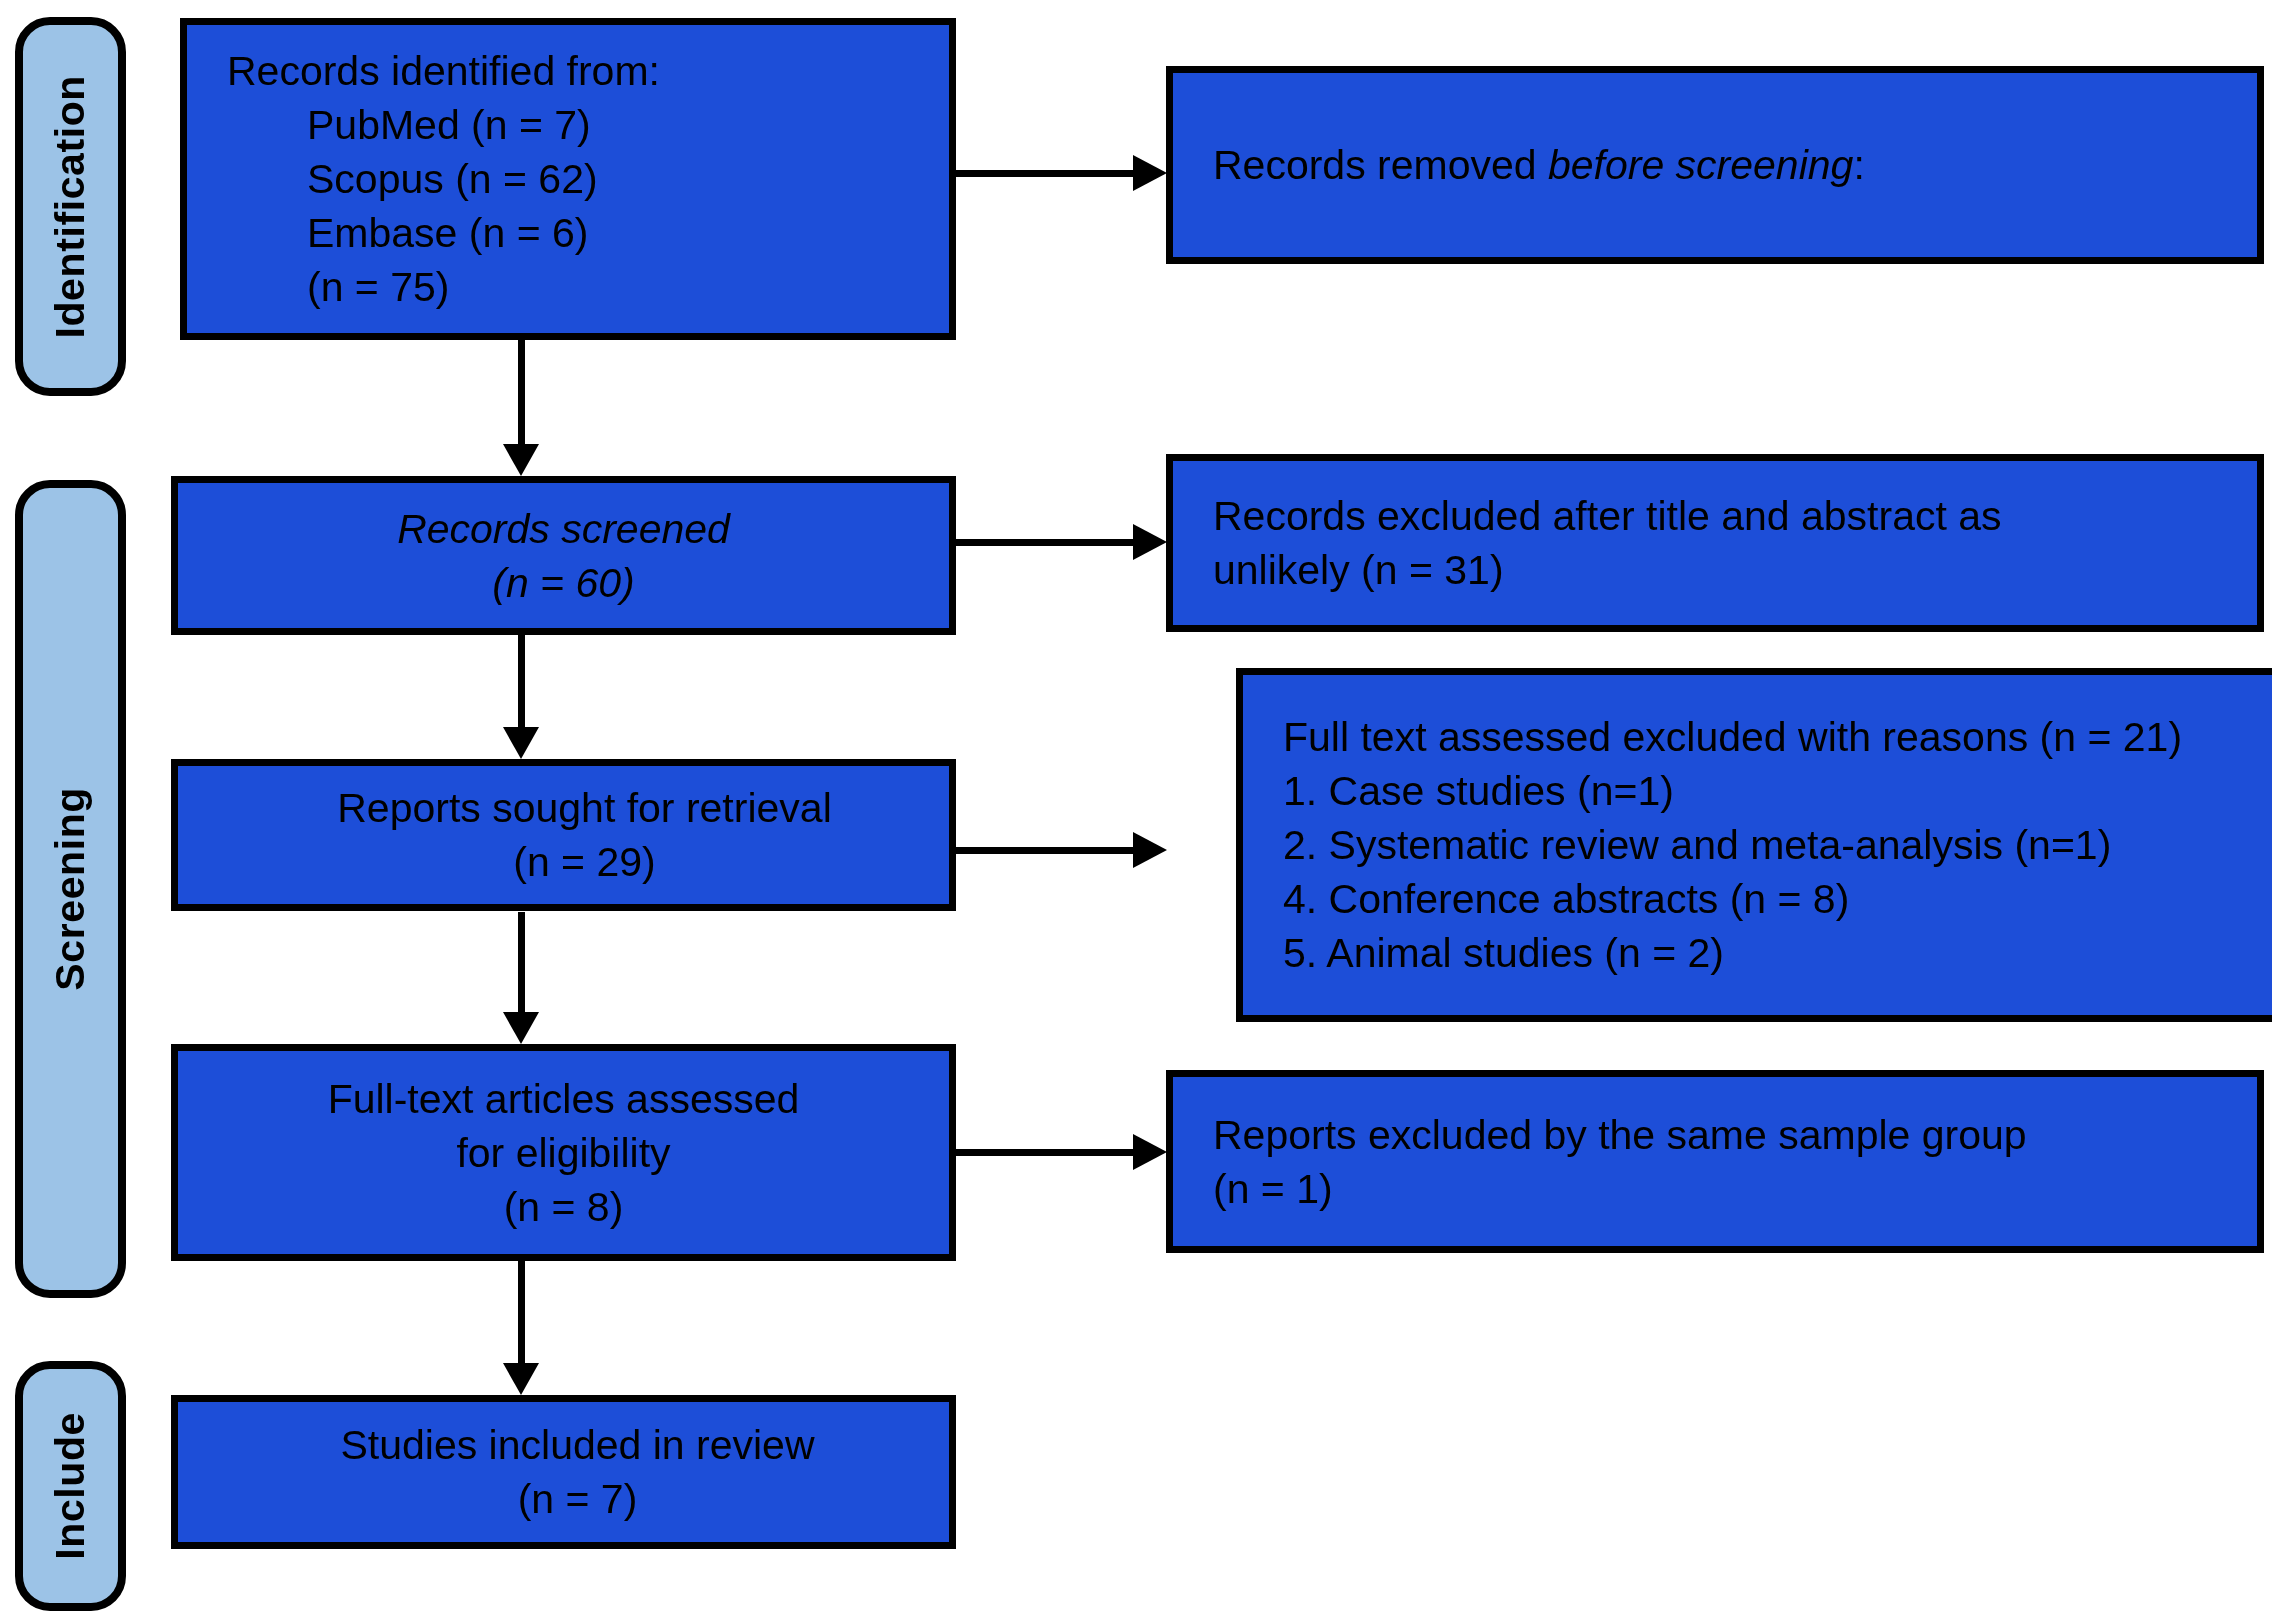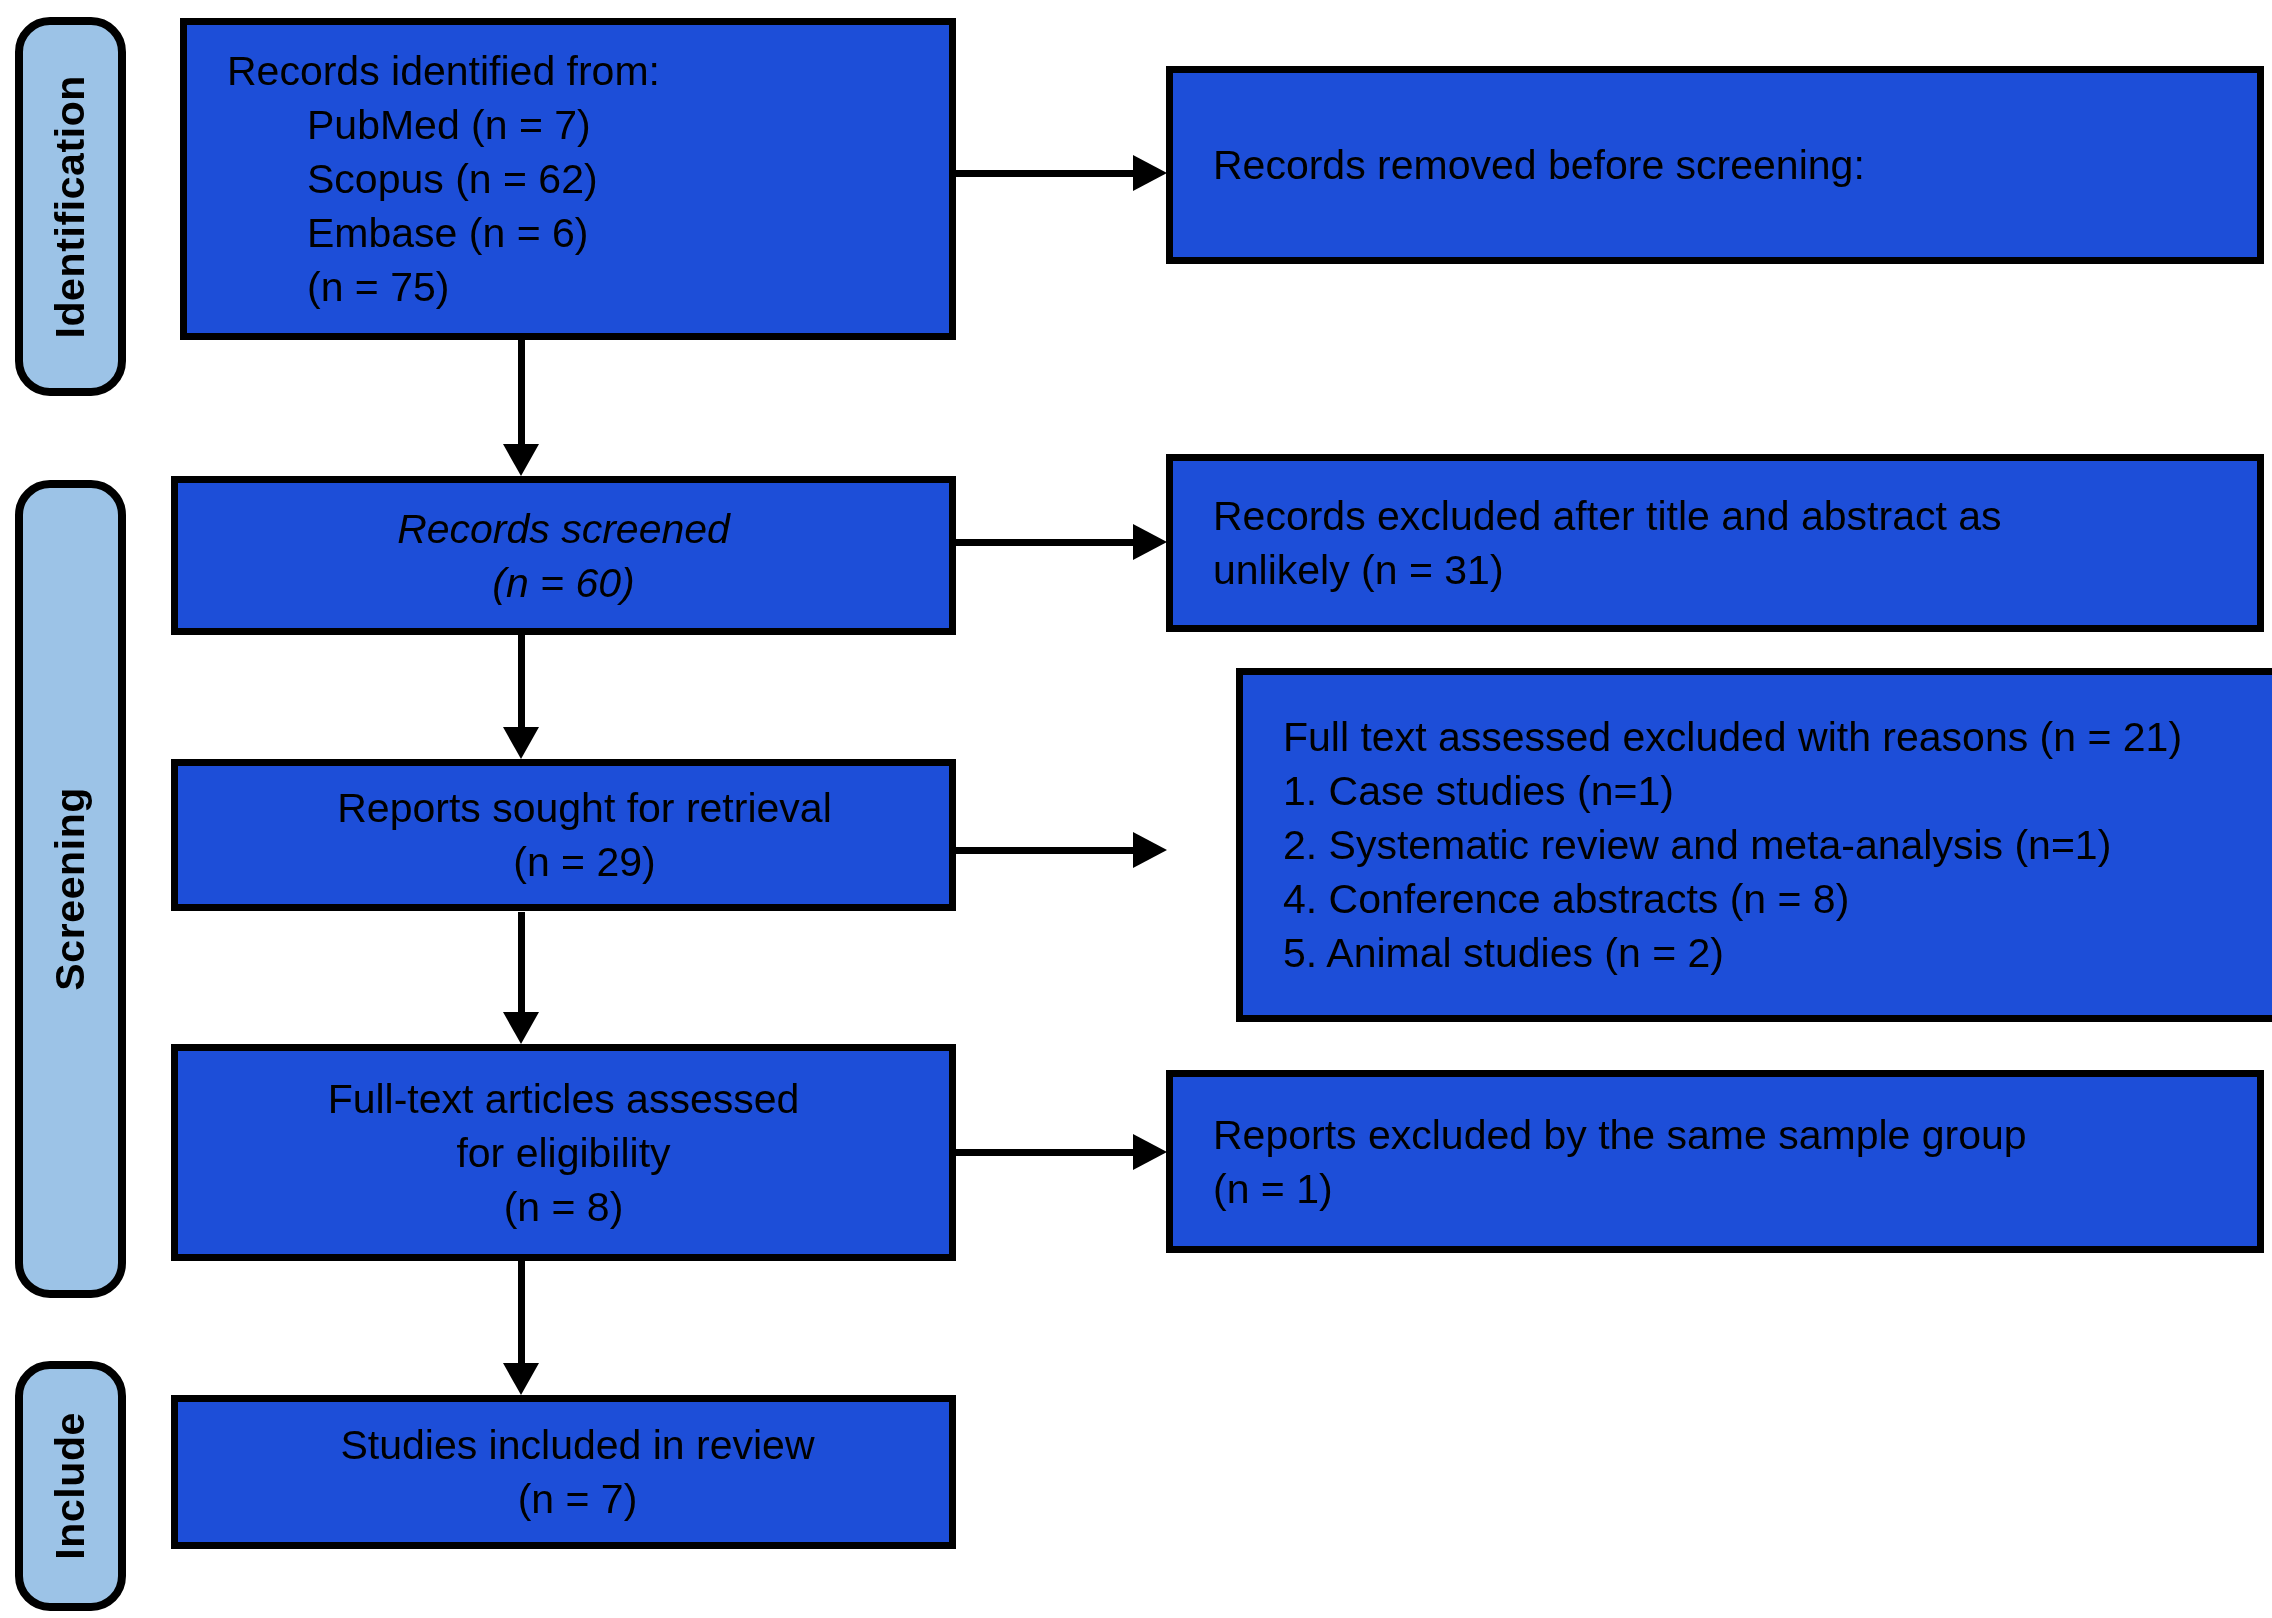--- a/index.html
+++ b/index.html
@@ -52,21 +52,21 @@
     font-size:41px;
     line-height:54px;
     display:flex;
     flex-direction:column;
     justify-content:center;
   }
   .box.center{align-items:center;text-align:center;}
   .box.leftpad{padding-left:40px;padding-right:14.6px;text-align:left;}
   .line{white-space:pre-wrap;}
   .indent{margin-left:80px;}
-  .italic{}
+  .italic{font-style:italic;}
 
   #box-identified{left:180px;top:18.3px;width:776px;height:322px;}
   #box-screened{left:171px;top:476px;width:785px;height:159px;font-style:italic;}
   #box-sought{left:171px;top:759px;width:785px;height:152px;padding-left:42px;}
   #box-eligibility{left:171px;top:1044px;width:785px;height:217px;}
   #box-included{left:171px;top:1395px;width:785px;height:154px;padding-left:28px;}
 
   #box-removed{left:1166px;top:66px;width:1098px;height:198px;}
   #box-excluded{left:1166px;top:454px;width:1098px;height:178px;}
   #box-reasons{left:1236px;top:668px;width:1326px;height:354px;}

